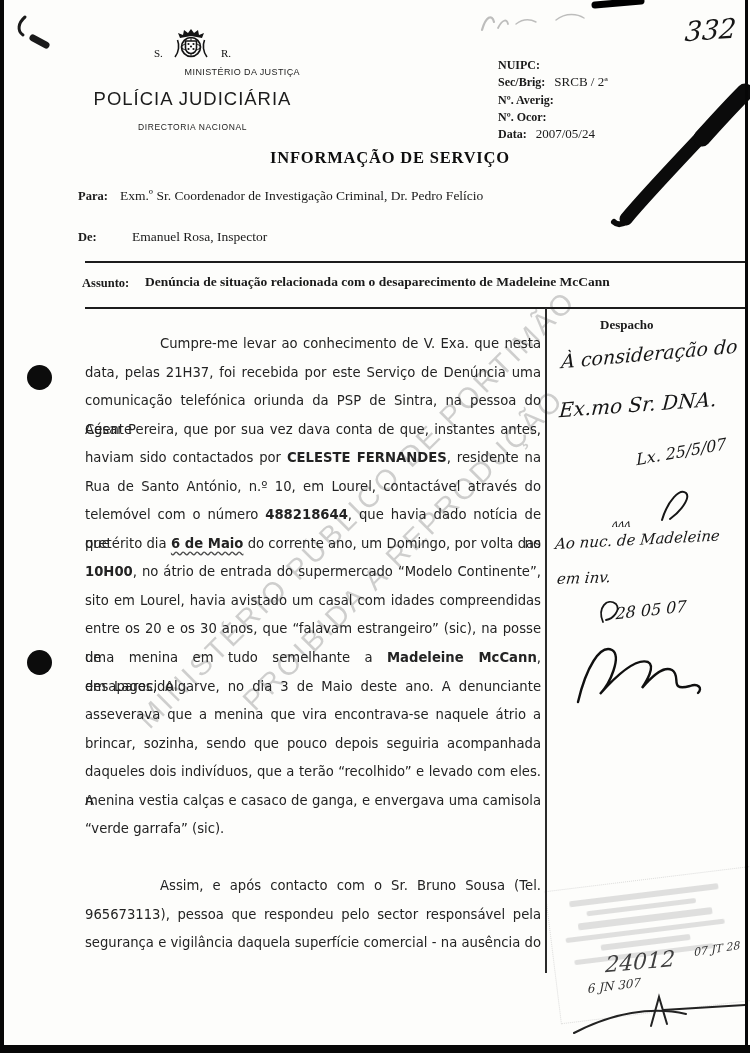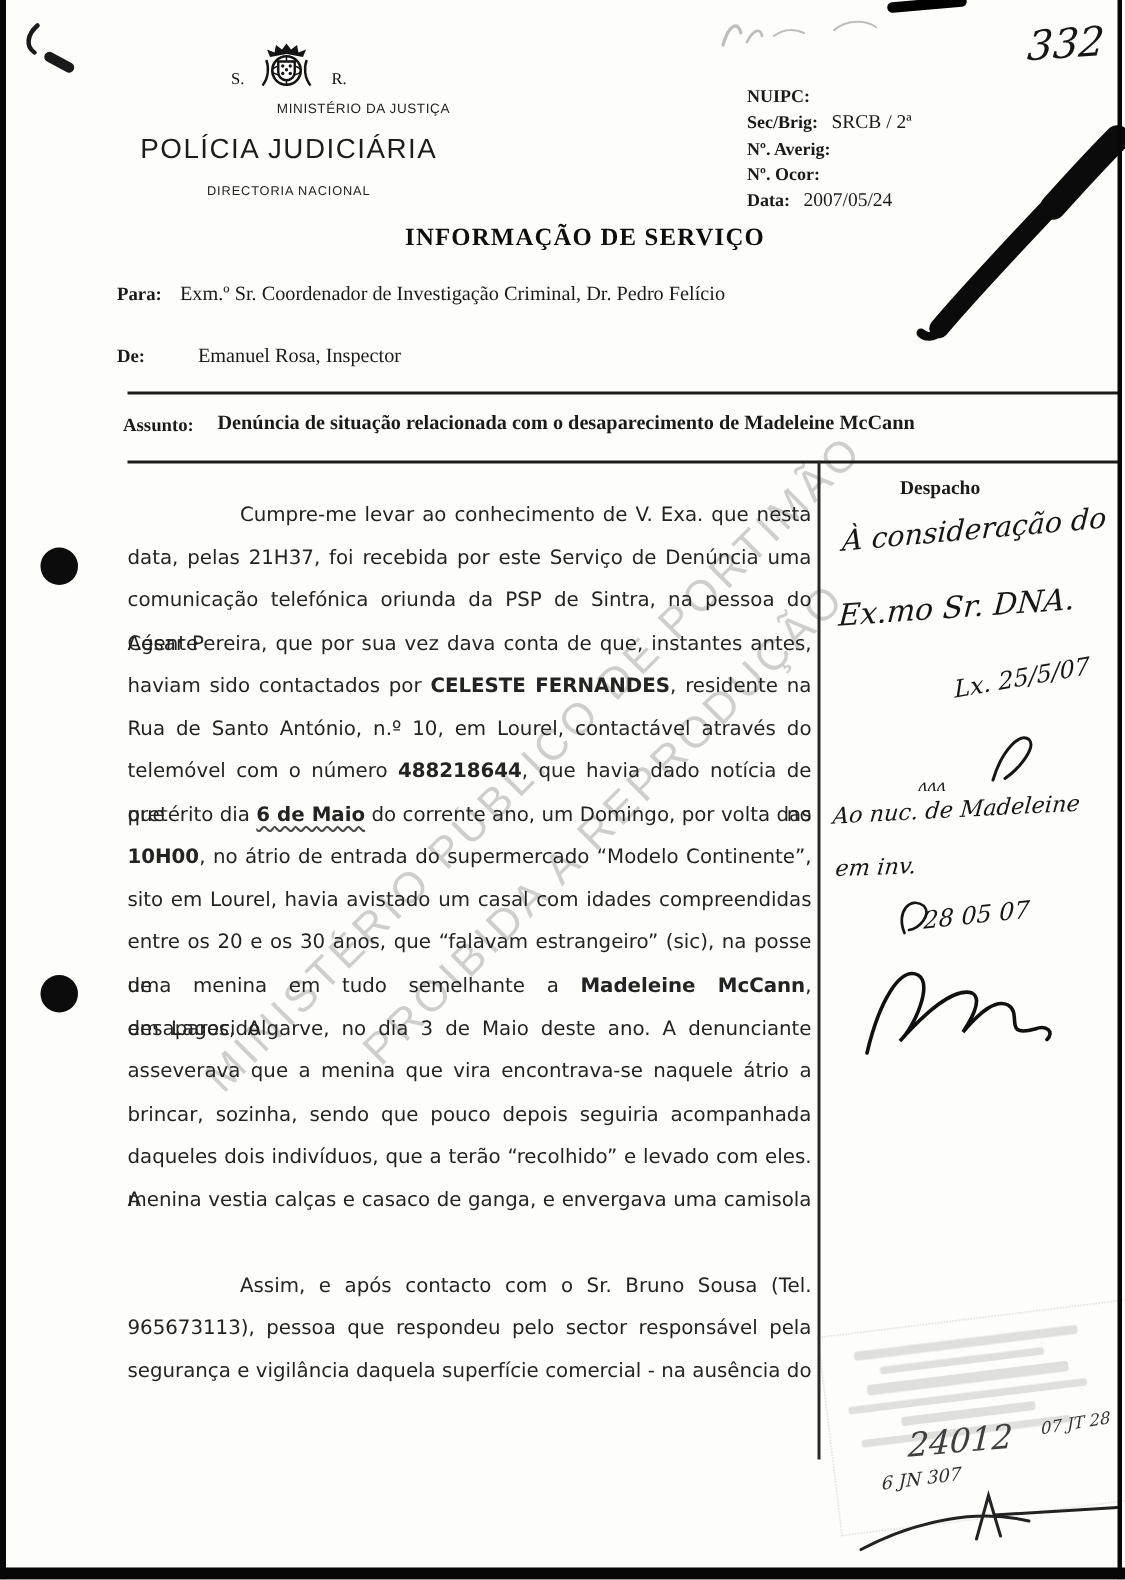--- a/index.html
+++ b/index.html
@@ -131,20 +131,21 @@
       <div class="bline"><span>pretérito dia </span><span class="b hu">6 de Maio</span><span> do corrente ano, um Domingo, por volta das</span></div>
       <div class="bline"><span class="b">10H00</span><span>, no átrio de entrada do supermercado “Modelo Continente”,</span></div>
       <div class="bline"><span>sito em Lourel, havia avistado um casal com idades compreendidas</span></div>
       <div class="bline"><span>entre os 20 e os 30 anos, que “falavam estrangeiro” (sic), na posse de</span></div>
       <div class="bline"><span>uma menina em tudo semelhante a </span><span class="b">Madeleine McCann</span><span>, desaparecido</span></div>
       <div class="bline"><span>em Lagos, Algarve, no dia 3 de Maio deste ano. A denunciante</span></div>
       <div class="bline"><span>asseverava que a menina que vira encontrava-se naquele átrio a</span></div>
       <div class="bline"><span>brincar, sozinha, sendo que pouco depois seguiria acompanhada</span></div>
       <div class="bline"><span>daqueles dois indivíduos, que a terão “recolhido” e levado com eles. A</span></div>
       <div class="bline"><span>menina vestia calças e casaco de ganga, e envergava uma camisola</span></div>
+      <div class="bline last"><span>“verde garrafa” (sic).</span></div>
       <div class="bgap"></div>
       <div class="bline ind"><span>Assim, e após contacto com o Sr. Bruno Sousa (Tel.</span></div>
       <div class="bline"><span>965673113), pessoa que respondeu pelo sector responsável pela</span></div>
       <div class="bline"><span>segurança e vigilância daquela superfície comercial - na ausência do</span></div>
     </div>
 
   <div>
       <span class="hand" style="left: 686px; top: 16px; font-size: 27px; transform: rotate(-4deg) skewX(-8deg); color: rgb(22, 22, 22);">332</span>
       <span class="hand" style="left: 562px; top: 350px; font-size: 19px; transform: rotate(-5deg) skewX(-8deg);">À consideração do</span>
       <span class="hand" style="left: 560px; top: 398px; font-size: 20px; transform: rotate(-4deg) skewX(-8deg);">Ex.mo Sr. DNA.</span>

